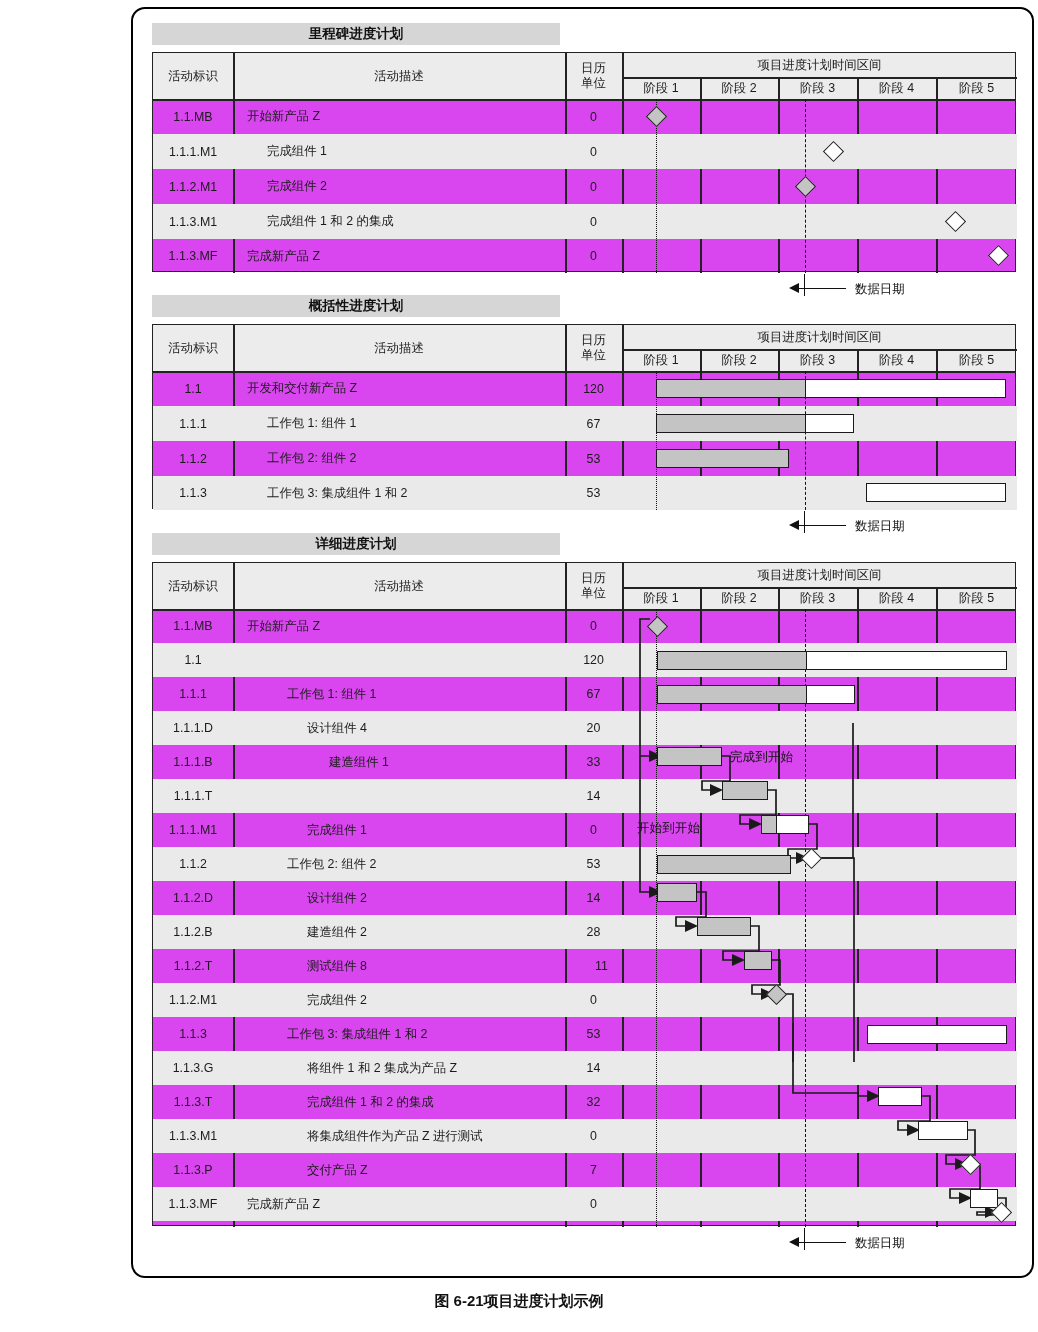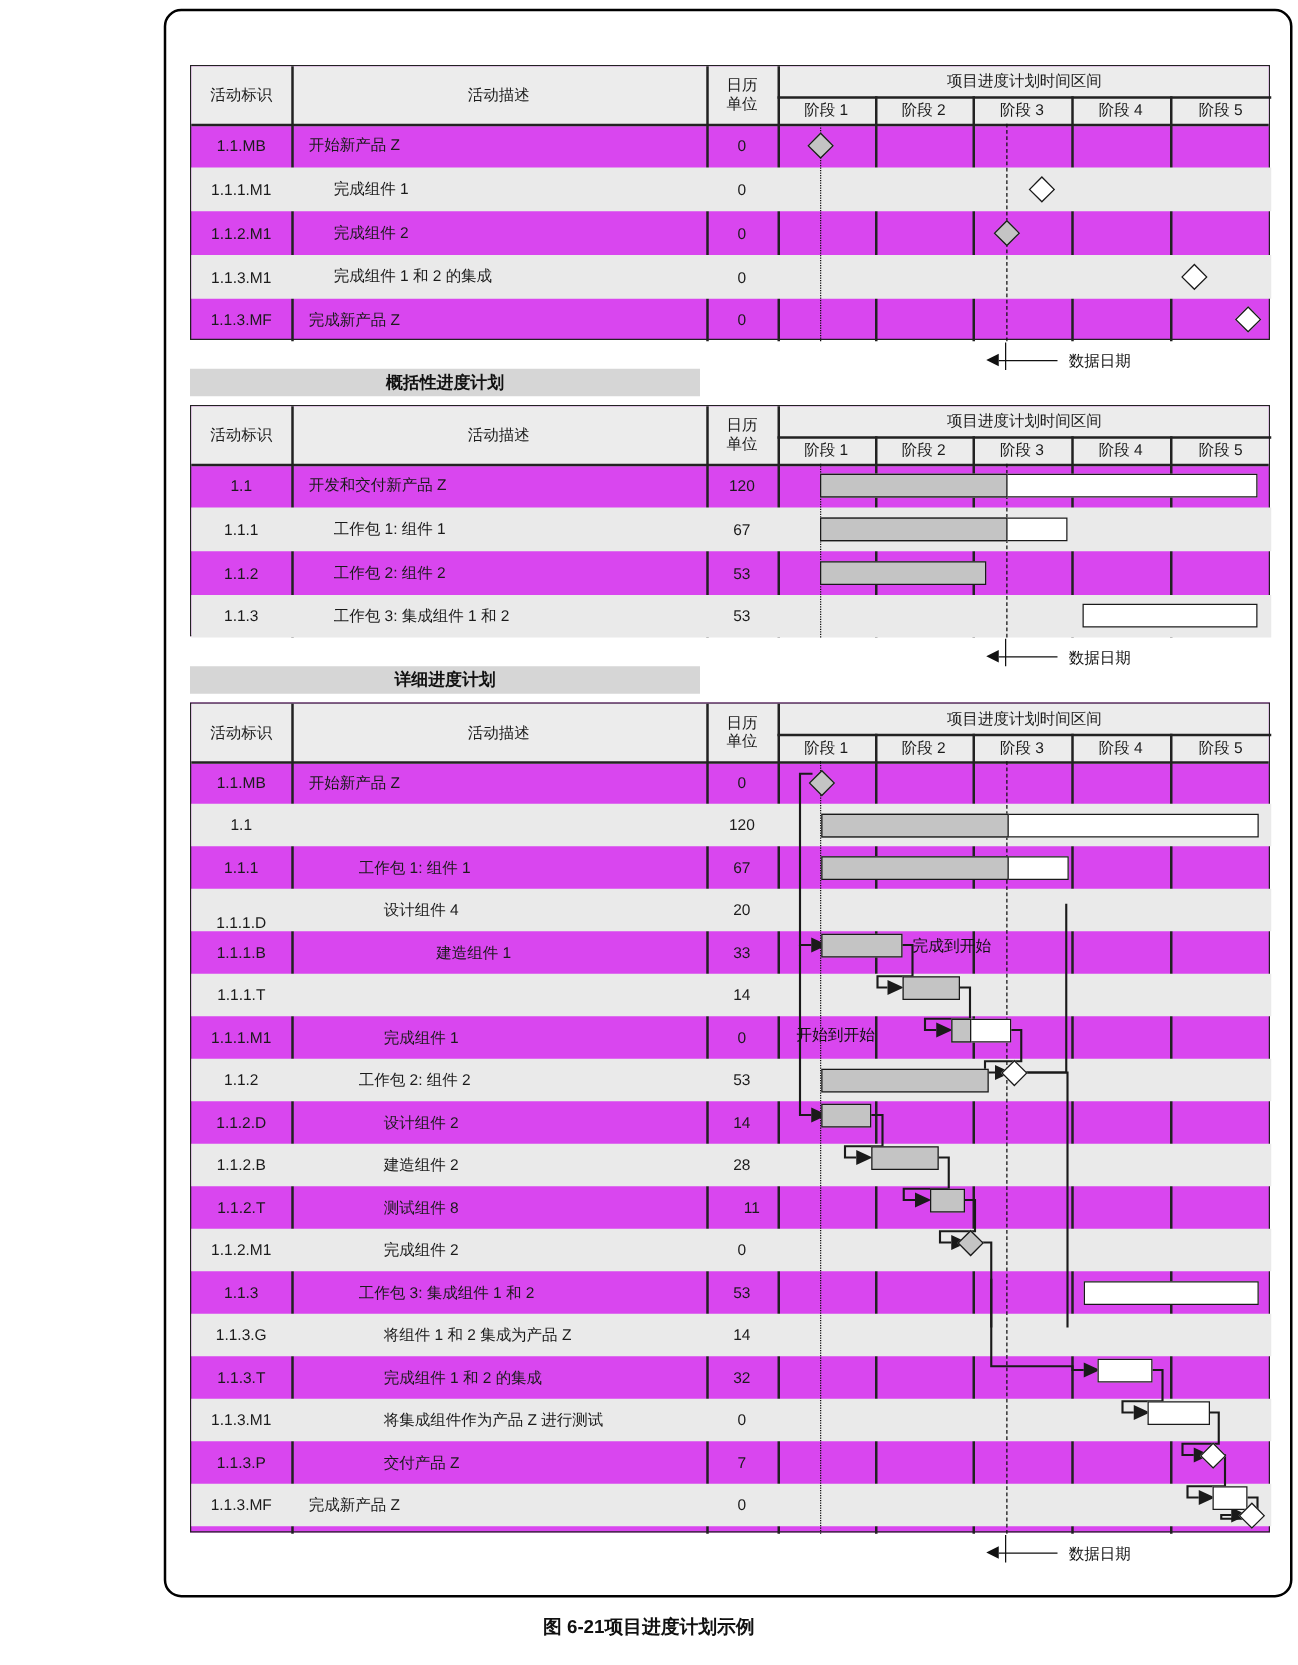--- a/index.html
+++ b/index.html
@@ -63,20 +63,21 @@
     font-size:15px;font-weight:bold;color:#111;
   }
   svg.links{position:absolute;left:0;top:0;overflow:visible;}
 </style>
 </head>
 <body>
 
 <div class="page">
   <div class="frame"></div>
 
+  <div class="banner" style="left:152px;top:23px;width:408px;">里程碑进度计划</div>
 
   <div class="tbl" style="left:152px;top:52px;width:864px;height:220px;">
 
     <div class="hdrow" style="height:48px;"></div>
     <div class="hline" style="left:0;top:46.4px;width:100%;"></div>
     <div class="vline" style="left:80px;top:0;height:220px;"></div>
     <div class="vline" style="left:412px;top:0;height:220px;"></div>
     <div class="vline" style="left:469px;top:0;height:220px;"></div>
     <div class="hline" style="left:469px;top:24px;width:395px;"></div>
     <div class="vline" style="left:547px;top:24px;height:196px;"></div>
@@ -294,27 +295,27 @@
     <div class="cellTxt ctr" style="left:412px;top:80px;width:57px;height:34px;">120</div>
     <div class="bar white" style="left:504px;top:88px;width:350px;"></div>
     <div class="bar gray" style="left:504px;top:88px;width:150px;"></div>
 
     <div class="cellTxt ctr" style="left:0;top:114px;width:80px;height:34px;">1.1.1</div>
     <div class="cellTxt lft" style="left:80px;top:114px;width:332px;height:34px;padding-left:54px;">工作包 1: 组件 1</div>
     <div class="cellTxt ctr" style="left:412px;top:114px;width:57px;height:34px;">67</div>
     <div class="bar white" style="left:504px;top:122px;width:198px;"></div>
     <div class="bar gray" style="left:504px;top:122px;width:150px;"></div>
 
-    <div class="cellTxt ctr" style="left:0;top:148px;width:80px;height:34px;margin-top:10px;">1.1.1.D</div>
+    <div class="cellTxt ctr" style="left:0;top:148px;width:80px;height:34px;">1.1.1.D</div>
     <div class="cellTxt lft" style="left:80px;top:148px;width:332px;height:34px;padding-left:74px;">设计组件 4</div>
     <div class="cellTxt ctr" style="left:412px;top:148px;width:57px;height:34px;">20</div>
     <div class="bar gray" style="left:504px;top:184px;width:65px;"></div>
 
     <div class="cellTxt ctr" style="left:0;top:182px;width:80px;height:34px;">1.1.1.B</div>
-    <div class="cellTxt lft" style="left:84px;top:182px;width:332px;height:34px;padding-left:112px;">建造组件 1</div>
+    <div class="cellTxt lft" style="left:64px;top:182px;width:332px;height:34px;padding-left:112px;">建造组件 1</div>
     <div class="cellTxt ctr" style="left:412px;top:182px;width:57px;height:34px;">33</div>
     <div class="bar gray" style="left:569px;top:218px;width:46px;"></div>
 
     <div class="cellTxt ctr" style="left:0;top:216px;width:80px;height:34px;">1.1.1.T</div>
     <div class="cellTxt ctr" style="left:412px;top:216px;width:57px;height:34px;">14</div>
     <div class="bar white" style="left:608px;top:252px;width:48px;"></div>
     <div class="bar gray" style="left:608px;top:252px;width:16px;"></div>
 
     <div class="cellTxt ctr" style="left:0;top:250px;width:80px;height:34px;">1.1.1.M1</div>
     <div class="cellTxt lft" style="left:80px;top:250px;width:332px;height:34px;padding-left:74px;">完成组件 1</div>

